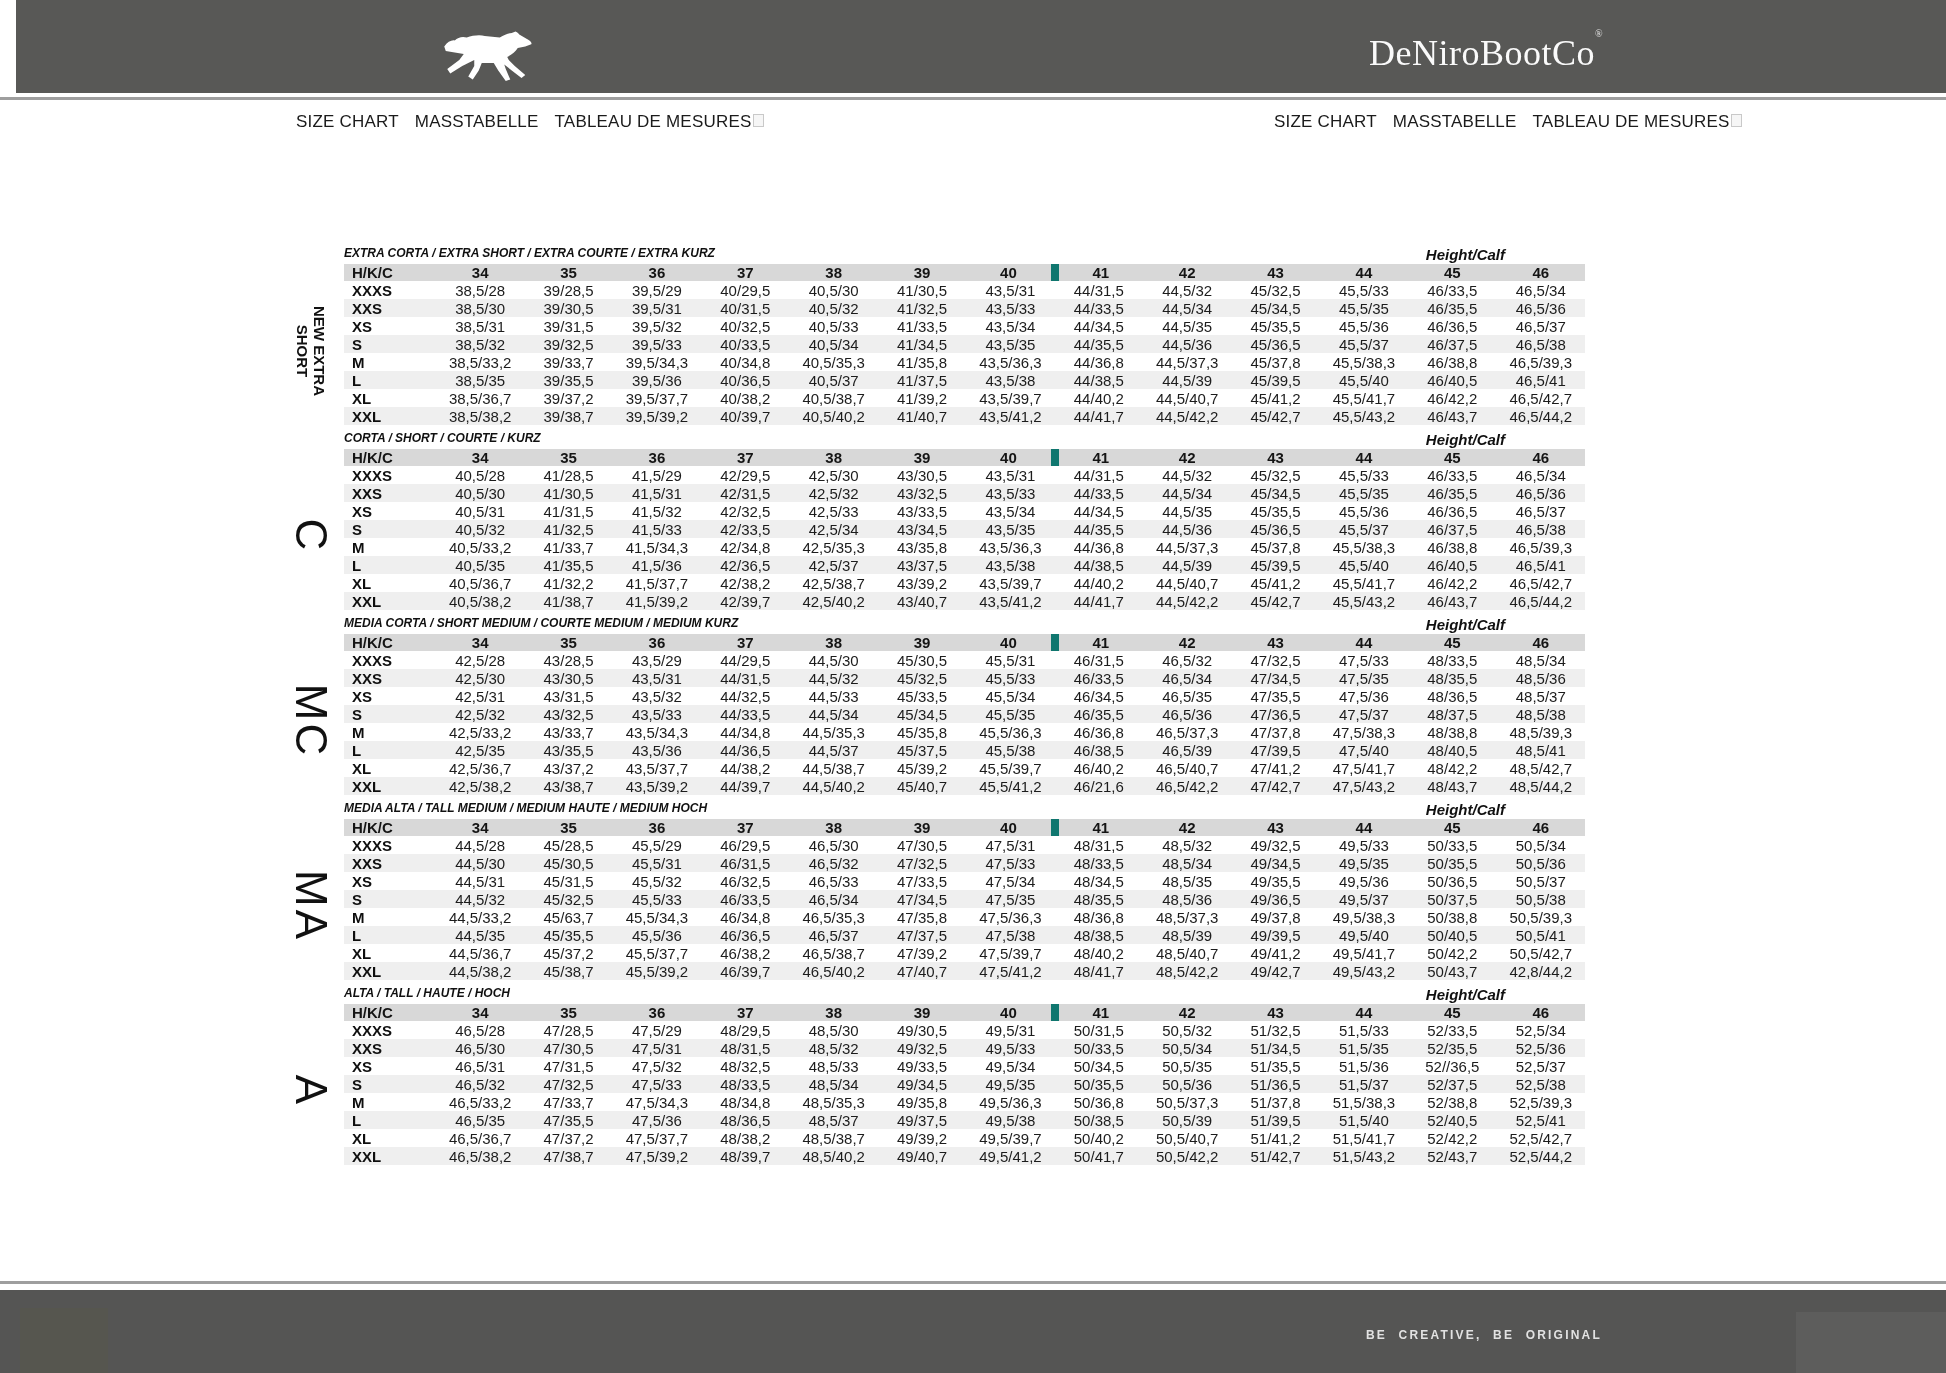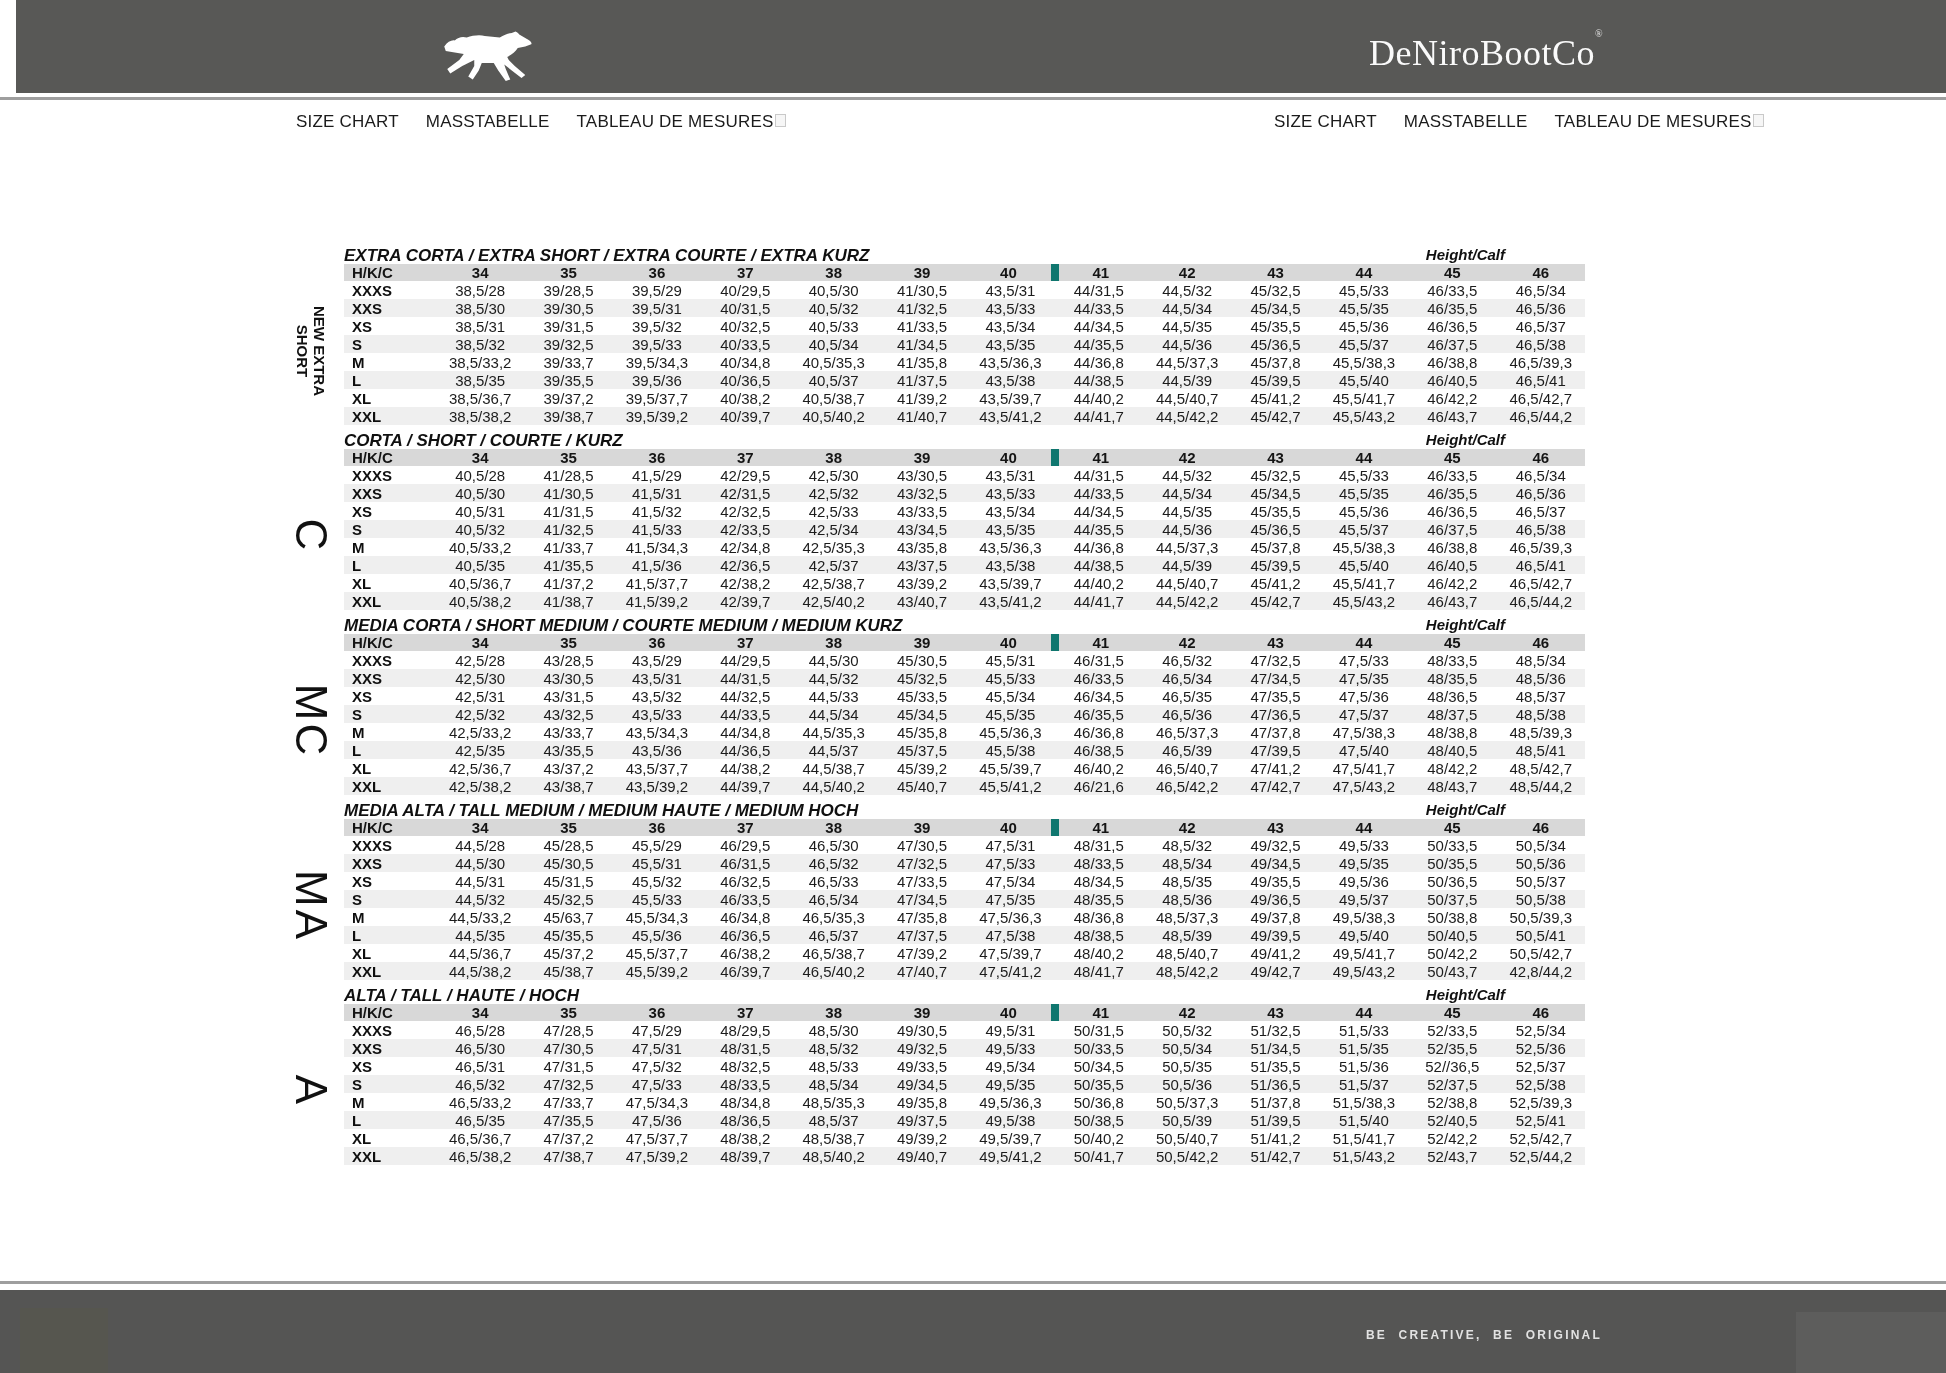--- a/index.html
+++ b/index.html
@@ -9,29 +9,29 @@
   
   .topbar { position:absolute; left:16px; top:0; width:1946px; height:93px; background:#585856; }
   .horse { position:absolute; left:425px; top:30px; width:98px; height:60px; }
   .brand { position:absolute; left:1353px; top:28px; font-family:"Liberation Serif", serif;
            font-size:36px; color:#fafafa; letter-spacing:0.5px; white-space:nowrap; }
   .brand sup { font-size:10px; vertical-align:28px; opacity:.85; }
   .rule-top { position:absolute; left:0; top:97px; width:1946px; height:3px; background:#9e9e9e; }
   .rule-bottom { position:absolute; left:0; top:1281px; width:1946px; height:3px; background:#9e9e9e; }
 
   
-  .menu { position:absolute; top:112px; display:flex; gap:27px; font-size:17px; color:#1b1b1b;
+  .menu { position:absolute; top:112px; display:flex; gap:16px; font-size:17px; color:#1b1b1b;
           letter-spacing:.2px; white-space:nowrap; align-items:flex-end; }
   .menu.left { left:296px; } .menu.right { left:1274px; }
   .glyph-box { display:inline-block; width:11px; height:13px; border:1px solid #c9c9c9;
                background:#f6f6f6; margin-left:2px; }
 
   
   .size-table { position:absolute; left:344px; width:1241px; }
-  .t-title { height:18px; font-size:17px; font-weight:bold; font-style:italic; color:#101010;
+  .t-title { height:18px; font-size:12px; font-weight:bold; font-style:italic; color:#101010;
              white-space:nowrap; }
   .t-hc { position:absolute; top:0; right:80px; font-size:15px; font-weight:bold; font-style:italic;
           color:#101010; }
   table { border-collapse:collapse; table-layout:fixed; width:1241px; }
   col.c0 { width:92px; } col.cs { width:88.38px; }
   thead tr { height:15px; background:#d8d8d8; }
   th { font-size:15px; font-weight:bold; color:#141414; text-align:center; padding:0; }
   th.hkc { text-align:left; padding-left:8px; }
   th.gap { border-right:8px solid #0f766e; }
   tbody tr { height:18px; }
@@ -393,21 +393,21 @@
               <td>44/38,5</td>
               <td>44,5/39</td>
               <td>45/39,5</td>
               <td>45,5/40</td>
               <td>46/40,5</td>
               <td>46,5/41</td>
             </tr>
             <tr>
               <td class="rowlabel">XL</td>
               <td>40,5/36,7</td>
-              <td>41/37,2</td>
+              <td>41/32,2</td>
               <td>41,5/37,7</td>
               <td>42/38,2</td>
               <td>42,5/38,7</td>
               <td>43/39,2</td>
               <td>43,5/39,7</td>
               <td>44/40,2</td>
               <td>44,5/40,7</td>
               <td>45/41,2</td>
               <td>45,5/41,7</td>
               <td>46/42,2</td>

